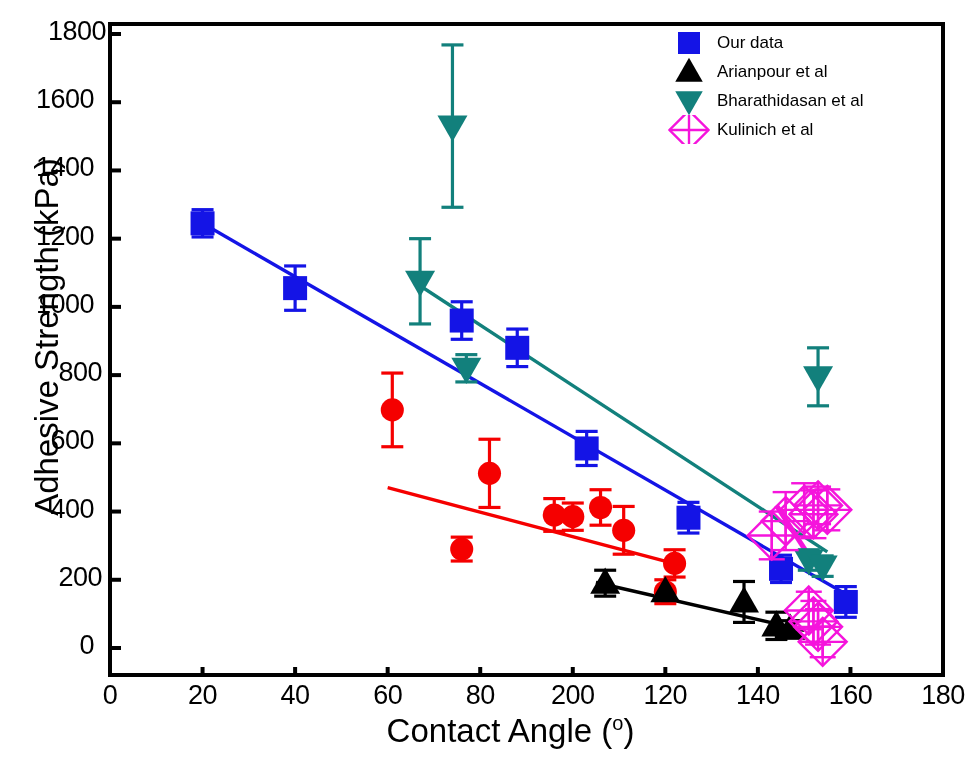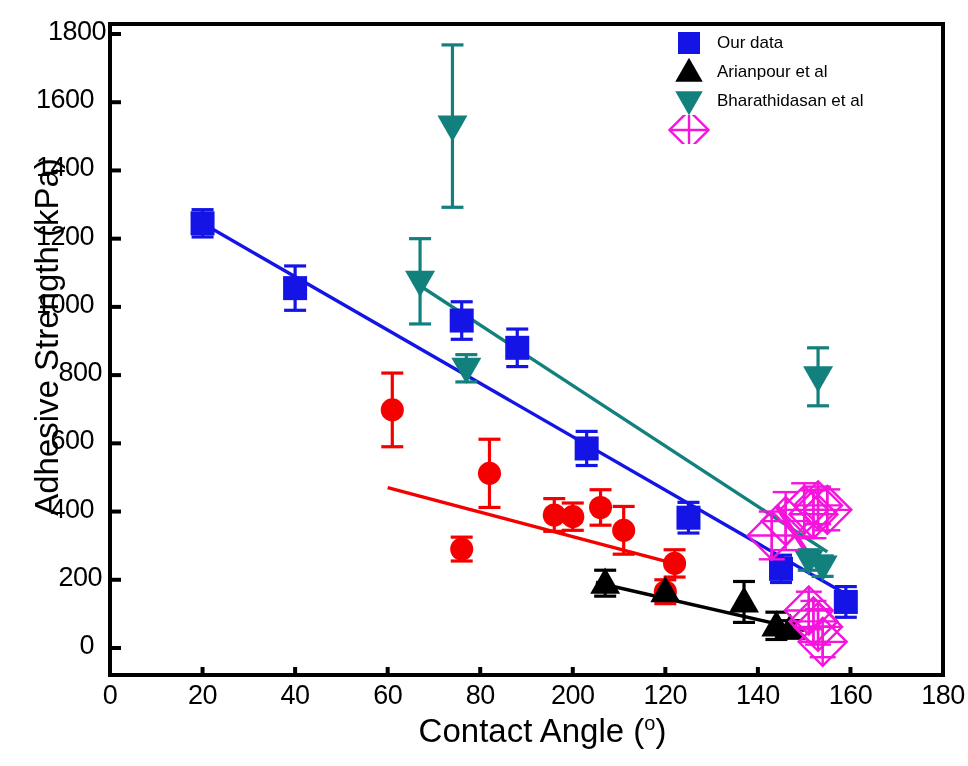--- a/index.html
+++ b/index.html
@@ -19,21 +19,21 @@
   }
   .ytick-label{text-align:right;}
   .xtick-label{text-align:center;}
 
   #ylabel{
     position:absolute;left:-163px;top:318px;width:420px;
     transform:rotate(-90deg);transform-origin:center center;
     font-size:33px;text-align:center;white-space:nowrap;color:#000;
   }
   #xlabel{
-    position:absolute;left:124px;top:712px;width:837px;
+    position:absolute;left:92px;top:712px;width:837px;
     font-size:33px;text-align:center;white-space:nowrap;color:#000;
   }
   #xlabel .deg{font-size:20px;vertical-align:super;}
 
   #legend{position:absolute;left:665px;top:28px;width:290px;}
   .legend-row{display:flex;align-items:center;height:29px;}
   .legend-mark{width:48px;height:29px;flex:0 0 48px;position:relative;}
   .legend-text{font-size:17px;color:#000;white-space:nowrap;margin-left:4px;}
 </style>
 </head>
@@ -326,16 +326,17 @@
       <div class="legend-row">
         <div class="legend-mark"><svg width="48" height="29">
             <g>
               <g>
                 <polygon points="24,-4.5 43.5,15 24,34.5 4.5,15" fill="none" stroke="#f514dc" stroke-width="2.4"></polygon>
                 <line x1="4.5" y1="15" x2="43.5" y2="15" stroke="#f514dc" stroke-width="2.4"></line>
                 <line x1="24" y1="-4.5" x2="24" y2="34.5" stroke="#f514dc" stroke-width="2.4"></line>
               </g>
             </g>
           </svg></div>
+        <div class="legend-text">Kulinich et al</div>
       </div>
     </div>
 
 </div>
 
 </body></html>

